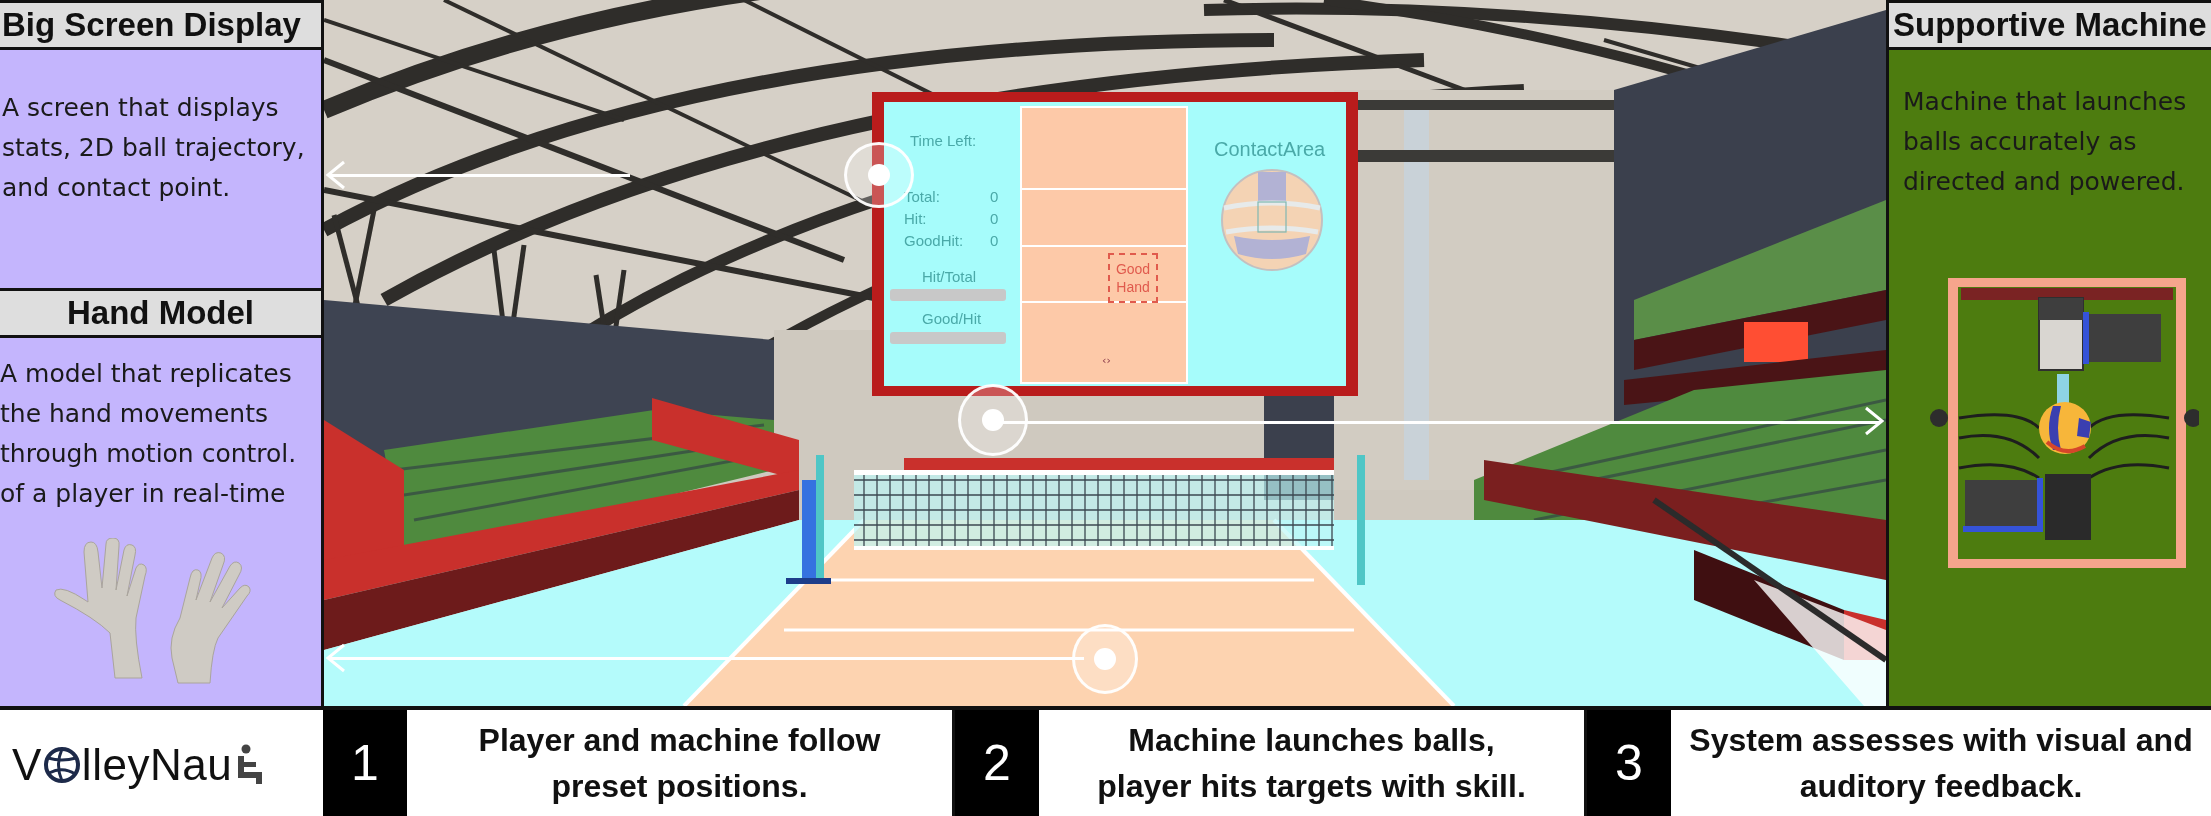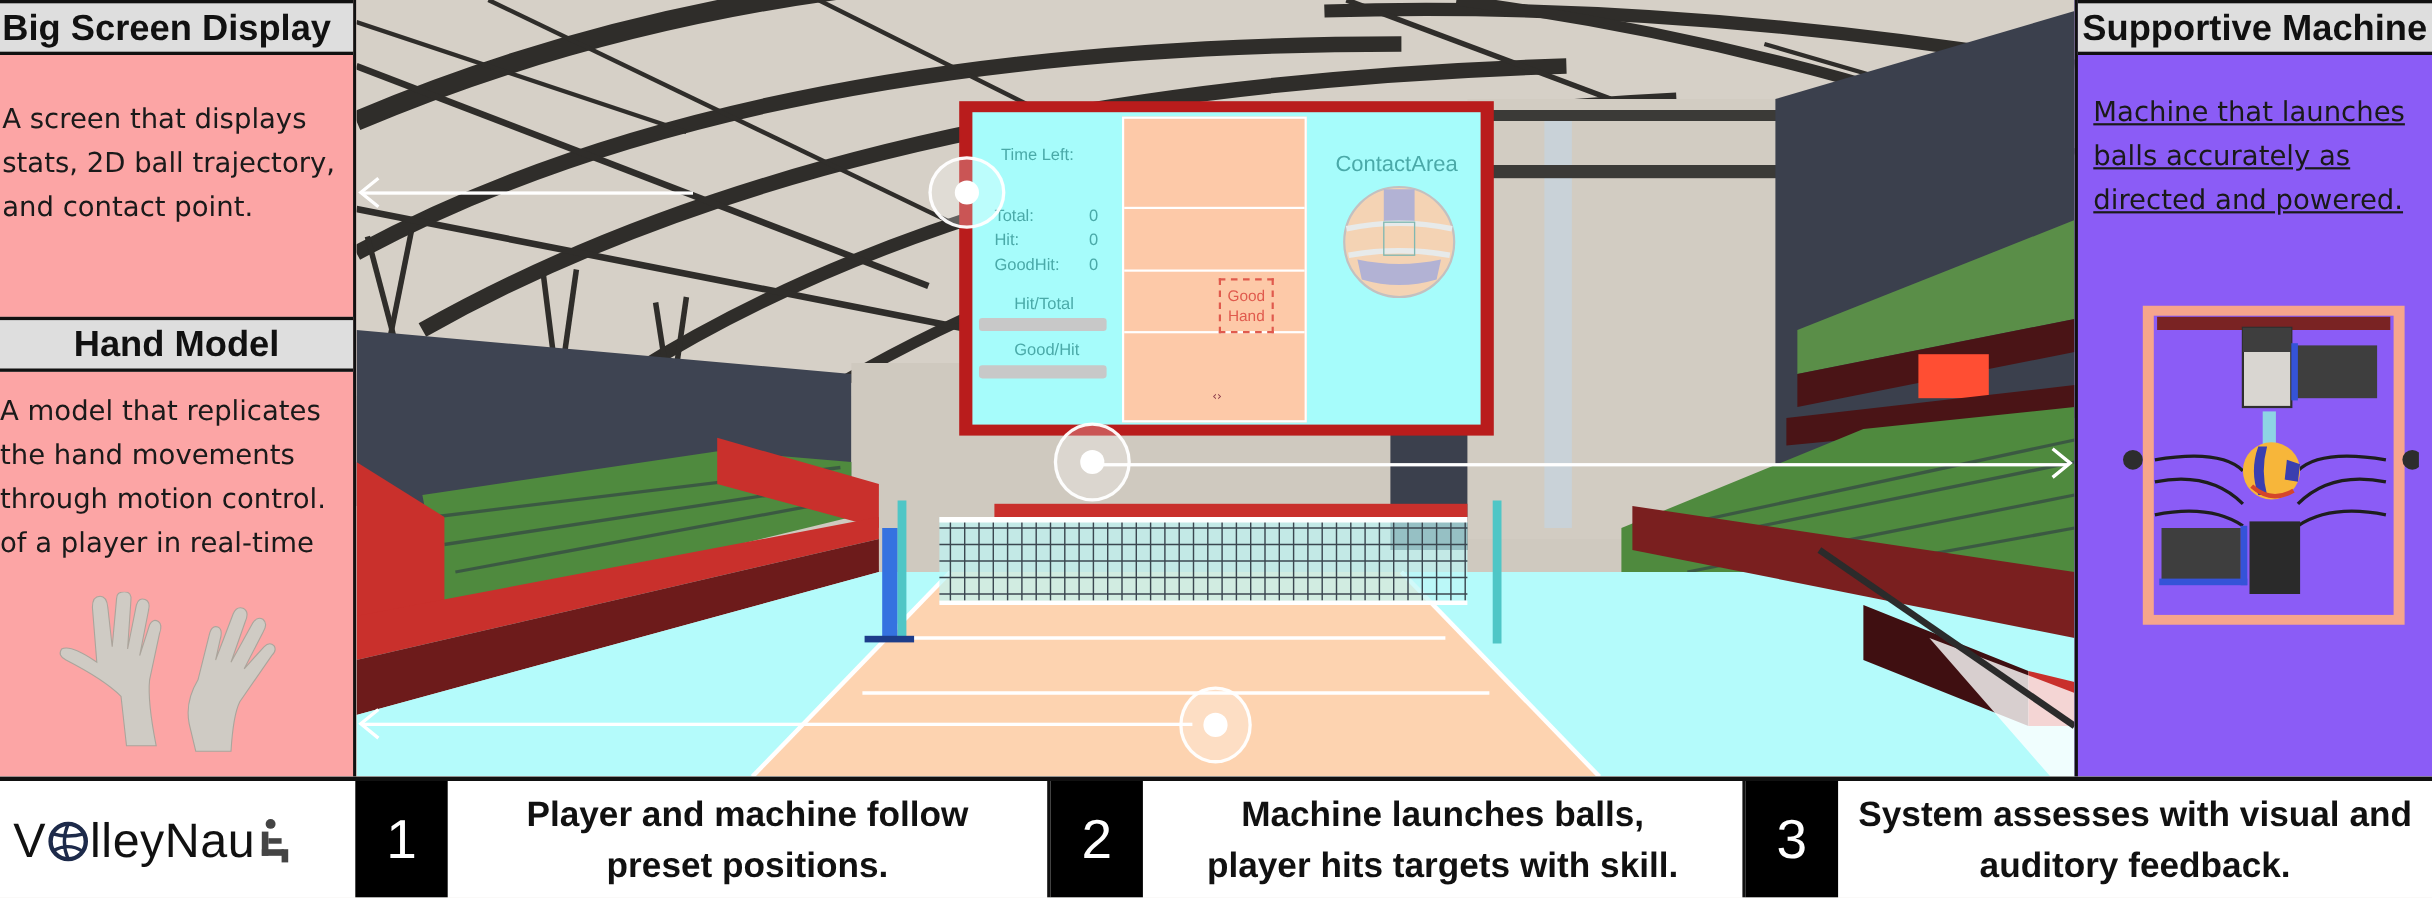--- a/index.html
+++ b/index.html
@@ -1,26 +1,26 @@
 <!DOCTYPE html>
 <html><head>
 <meta charset="utf-8">
 <style>
   * { box-sizing: border-box; margin: 0; padding: 0; }
   html, body { width: 2211px; height: 816px; overflow: hidden; background: #ffffff; }
   body { font-family: "DejaVu Sans", sans-serif; color: #111; position: relative; }
 
   
-  .left-panel { position: absolute; left: 0; top: 0; width: 324px; height: 706px; background: #fca5a5; border-right: 3px solid #111; }
+  .left-panel { position: absolute; left: 0; top: 0; width: 324px; height: 706px; background: #c4b5fd; border-right: 3px solid #111; }
   .panel-header { position: absolute; left: 0; height: 50px; background: #dedede; border-top: 3px solid #111; border-bottom: 3px solid #111;
     font-family: "Liberation Sans", sans-serif; font-weight: bold; font-size: 33px; line-height: 44px; color: #111; white-space: nowrap; overflow: hidden; }
   .panel-body { position: absolute; font-family: "DejaVu Sans", sans-serif; font-size: 25px; line-height: 40px; color: #1a1a1a; white-space: nowrap; }
 
   
-  .right-panel { position: absolute; left: 1886px; top: 0; width: 325px; height: 706px; background: #8b5cf6; border-left: 3px solid #111; }
+  .right-panel { position: absolute; left: 1886px; top: 0; width: 325px; height: 706px; background: #4d7c0f; border-left: 3px solid #111; }
 
   
   .scene { position: absolute; left: 324px; top: 0; width: 1562px; height: 706px; overflow: hidden; background: #cfc9bf; }
 
   
   .bottom { position: absolute; left: 0; top: 706px; width: 2211px; height: 110px; background: #fff; border-top: 4px solid #111; }
   .logo { position: absolute; left: 12px; top: 20px; height: 70px; display: flex; align-items: center; font-family: "Liberation Sans", sans-serif; font-size: 44px; letter-spacing: 0.5px; color: #111; }
   .step-num { position: absolute; top: 0; width: 84px; height: 106px; background: #000; color: #fff; font-family: "Liberation Sans", sans-serif; font-size: 50px; display:flex; align-items:center; justify-content:center; }
   .step-text { position: absolute; top: 0; height: 106px; display:flex; align-items:center; justify-content:center; text-align:center;
     font-family: "Liberation Sans", sans-serif; font-weight: bold; font-size: 32px; line-height: 46px; color: #111; border-right: 3px solid #111; }
@@ -272,21 +272,21 @@
     </svg>
   <div class="callout" style="left:748px; top:624px; width:66px; height:70px;">
       <div class="dot"></div>
     </div>
 </div>
 
 <div class="right-panel">
   <div class="panel-header" style="top:0; width:325px; padding-left:4px;">
     <span>Supportive Machine</span>
   </div>
-  <div class="panel-body" style="left:14px; top:82px;text-decoration:underline;">
+  <div class="panel-body" style="left:14px; top:82px;">
     <div>Machine that launches</div>
     <div>balls accurately as</div>
     <div>directed and powered.</div>
   </div>
 
   <svg style="position:absolute; left:40px; top:278px;" width="270" height="290" viewBox="0 0 270 290">
 
     <rect x="24" y="4" width="228" height="282" fill="none" stroke="#f6a58c" stroke-width="10"></rect>
     <rect x="32" y="10" width="212" height="12" fill="#7a2323"></rect>
 

